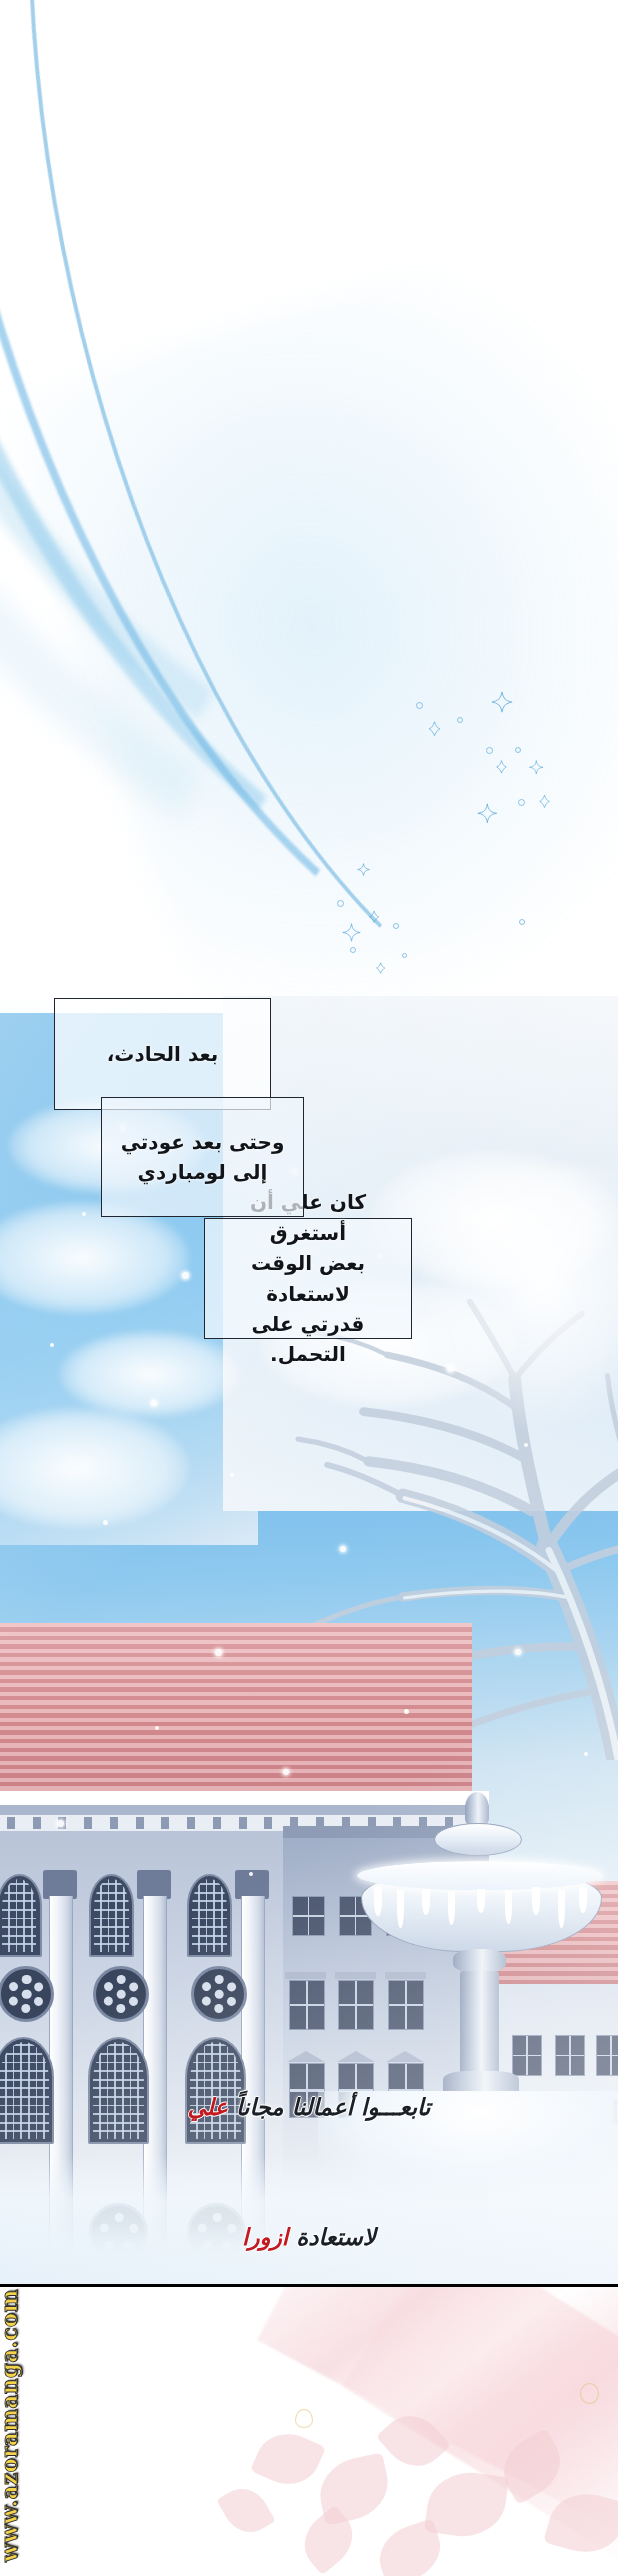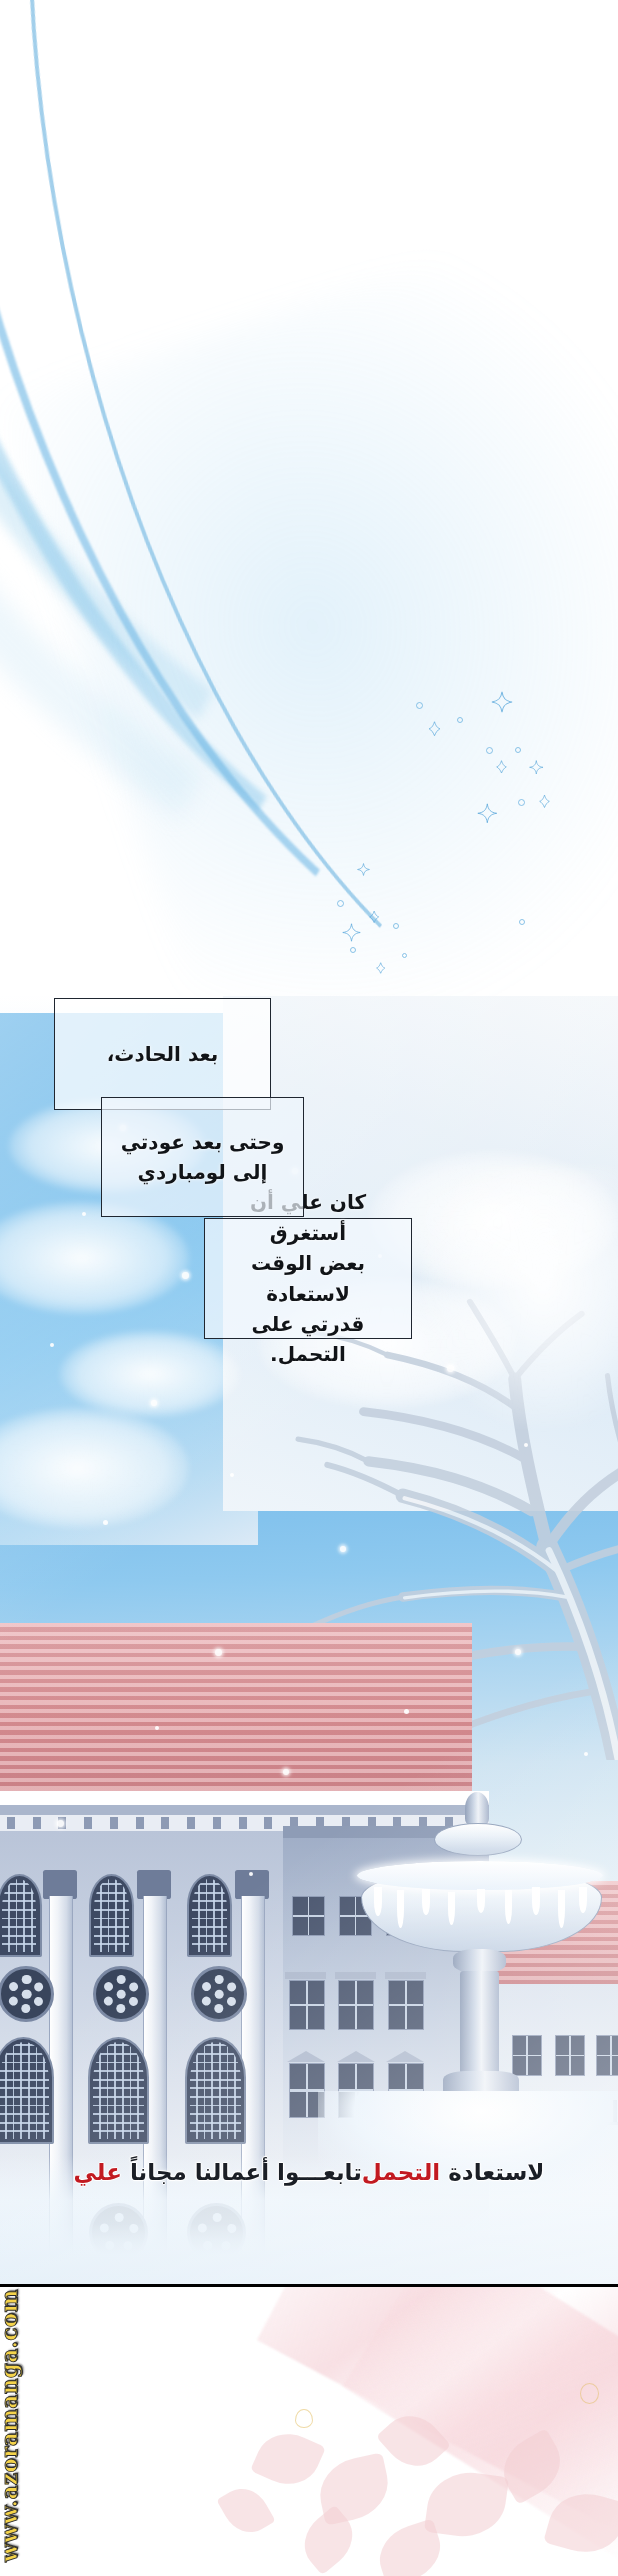--- a/index.html
+++ b/index.html
@@ -177,22 +177,23 @@
     letter-spacing:0.2px;
     text-shadow:0 0 1.7px rgba(255,255,255,.9),0 0 4.3px rgba(255,255,255,.7);
   }
   #balloon-1{left:54px;top:998px;width:217px;height:112px;}
   #balloon-2{left:101px;top:1097px;width:203px;height:120px;background:rgba(238,245,252,.70);}
   #balloon-3{left:204px;top:1218px;width:208px;height:121px;background:rgba(243,248,253,.72);}
 
   
   #credit{
     position:absolute;left:0;top:2095px;width:618px;height:155px;
-    display:flex;flex-direction:row;align-items:center;justify-content:center;
+    display:flex;flex-direction:column;align-items:center;justify-content:space-between;
     pointer-events:none;
+    font-style:italic;
   }
   #credit .ar-line{
     direction:rtl;
     font-family:"DejaVu Sans","Liberation Sans",sans-serif;
     font-weight:700;font-size:23px;line-height:1.08;
     color:#1b1f26;
     -webkit-text-stroke:0px;
     text-shadow:
       0.9px 0 0 #ffffff,-0.9px 0 0 #ffffff,0 0.9px 0 #ffffff,0 -0.9px 0 #ffffff,
       0 0 4.3px rgba(255,255,255,.95);
@@ -561,21 +562,21 @@
       <span>وحتى بعد عودتي</span><br>
       <span>إلى لومباردي</span>
     </p>
   </div>
 
   <div id="credit">
     <div class="ar-line">
       <span>تابعـــوا أعمالنا مجاناً </span><span class="hl">علي</span>
     </div>
     <div class="ar-line">
-      <span>لاستعادة </span><span class="hl">التحمل</span>
+      <span>لاستعادة </span><span class="hl">ازورا</span>
     </div>
   </div>
 
   <div id="panel-divider"></div>
 
   <div id="footer">
     <div class="petalband" style="left:283px;top:-52px;width:447px;height:223px;border-radius:0;
                 background:linear-gradient(115deg,rgba(255,255,255,0) 0%,rgba(246,214,219,.75) 32%,rgba(255,255,255,.2) 48%,rgba(246,214,219,.6) 66%,rgba(255,255,255,0) 92%);
                 transform:rotate(28deg);"></div>
     <div class="petalband" style="left:361px;top:34px;width:412px;height:189px;border-radius:0;

